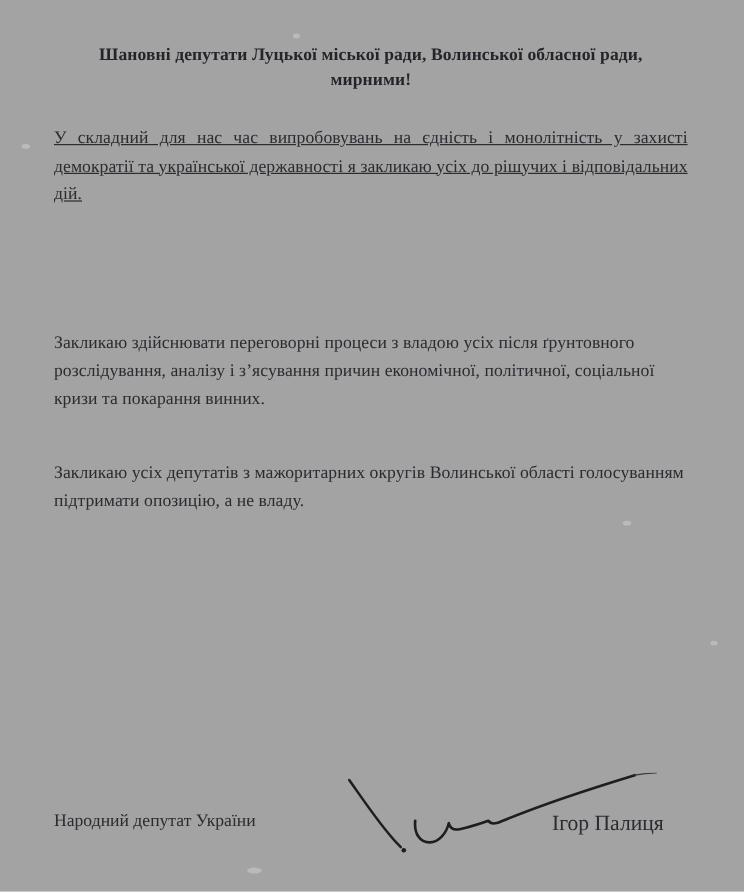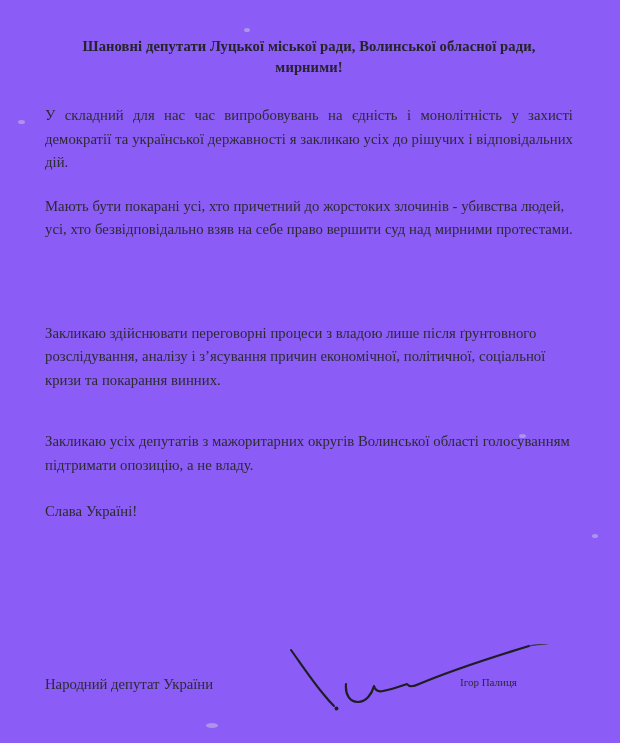--- a/index.html
+++ b/index.html
@@ -10,21 +10,21 @@
     width: 620px;
     height: 743px;
     background: #ffffff;
     font-family: "Liberation Serif", "DejaVu Serif", serif;
     overflow: hidden;
   }
   #page {
     position: relative;
     width: 620px;
     height: 743px;
-    background: #8b5cf6;
+    background: #a3a3a3;
     box-sizing: border-box;
   }
   .doc-body {
     position: absolute;
     left: 45px;
     top: 36px;
     width: 528px;
   }
   .doc-title {
     font-family: "Liberation Serif", "DejaVu Serif", serif;
@@ -41,20 +41,21 @@
     font-family: "Liberation Serif", "DejaVu Serif", serif;
     font-size: 14.7px;
     line-height: 23.5px;
     color: #2b2b31;
     margin: 0;
     letter-spacing: 0.05px;
   }
   .para.justified {
     text-align: justify;
     text-justify: inter-word;
+    text-decoration: underline;
   }
   .spacer-sm { height: 20px; }
   .spacer-md { height: 23px; }
   .spacer-lg { height: 38px; }
   .spacer-title { height: 26px; }
 
   .signature-block {
     position: absolute;
     left: 45px;
     top: 666px;
@@ -68,21 +69,21 @@
     font-family: "Liberation Serif", "DejaVu Serif", serif;
     font-size: 14.7px;
     color: #2b2b31;
     white-space: nowrap;
   }
   .sig-name {
     position: absolute;
     left: 415px;
     top: 10px;
     font-family: "Liberation Serif", "DejaVu Serif", serif;
-    font-size: 11px;
+    font-size: 18px;
     color: #2b2b31;
     white-space: nowrap;
   }
   .sig-mark {
     position: absolute;
     left: 238px;
     top: -22px;
     width: 270px;
     height: 72px;
     pointer-events: none;
@@ -111,36 +112,34 @@
       <span>Шановні депутати Луцької міської ради, Волинської обласної ради,</span>
       <br>
       <span>мирними!</span>
     </div>
 
     <div class="spacer-title"></div>
 
     <p class="para justified">У складний для нас час випробовувань на єдність і монолітність у захисті демократії та української державності я закликаю усіх до рішучих і відповідальних дій.</p>
     <div class="spacer-sm"></div>
 
-    <p class="para">Мають бути покарані усі, хто причетний до жорстоких злочинів - убивства людей, усі, хто безвідповідально взяв на себе право вершити суд над мирними протестами.</p>
     <div class="spacer-sm"></div>
 
     <div class="spacer-sm"></div>
 
     <div class="spacer-sm"></div>
 
     <div class="spacer-sm"></div>
 
-    <p class="para">Закликаю здійснювати переговорні процеси з владою лише після ґрунтовного розслідування, аналізу і з’ясування причин економічної, політичної, соціальної кризи та покарання винних.</p>
+    <p class="para">Закликаю здійснювати переговорні процеси з владою усіх після ґрунтовного розслідування, аналізу і з’ясування причин економічної, політичної, соціальної кризи та покарання винних.</p>
     <div class="spacer-lg"></div>
 
     <p class="para">Закликаю усіх депутатів з мажоритарних округів Волинської області голосуванням підтримати опозицію, а не владу.</p>
     <div class="spacer-md"></div>
 
-    <p class="para">Слава Україні!</p>
 
   </div>
 
   <div class="signature-block">
 
     <div class="sig-role">Народний депутат України</div>
 
     <svg class="sig-mark" viewBox="0 0 270 72">
       <path d="M 8 6 C 18 20, 30 38, 42 52 C 46 57, 49 60, 51 62" fill="none" stroke="#1d1d22" stroke-width="2.1" stroke-linecap="round" stroke-linejoin="round"></path>
       <circle cx="53.5" cy="64.5" r="1.9" fill="#1d1d22"></circle>

